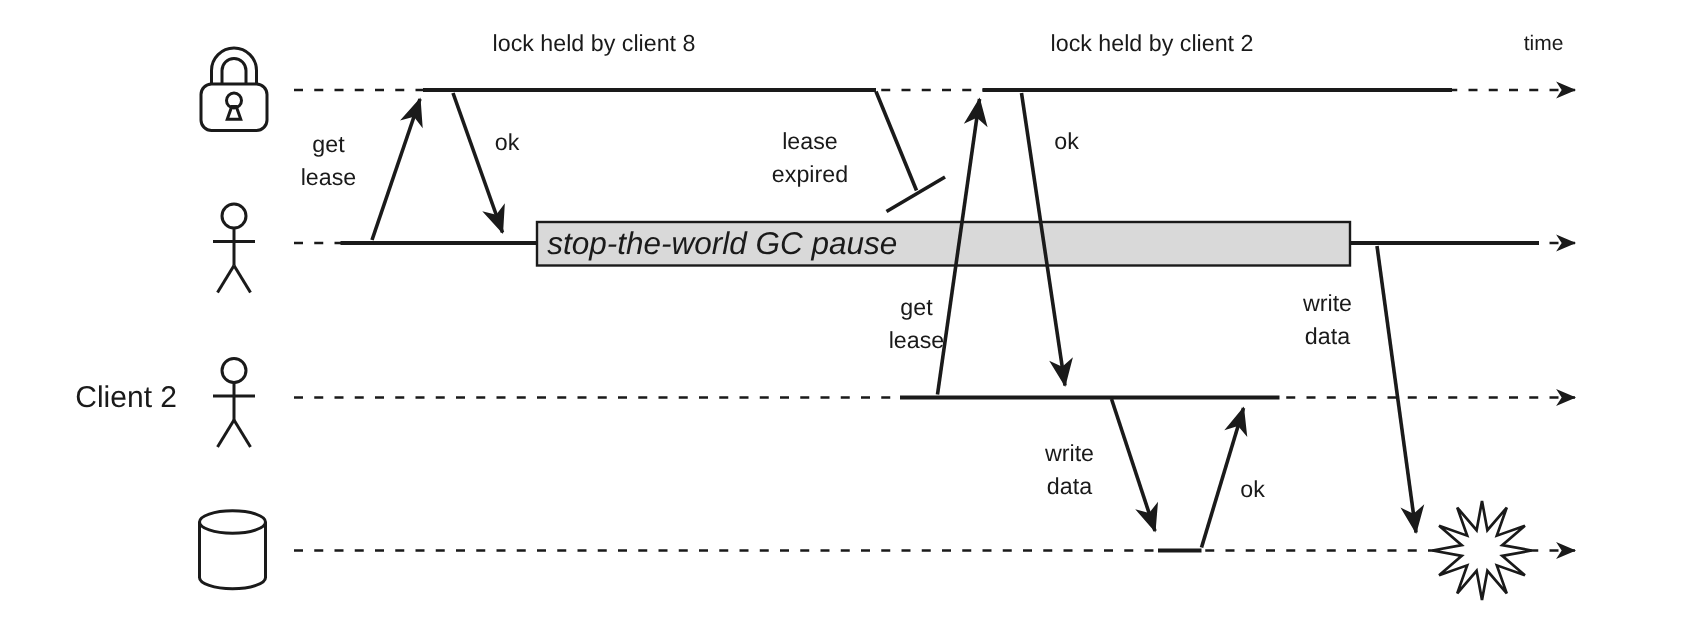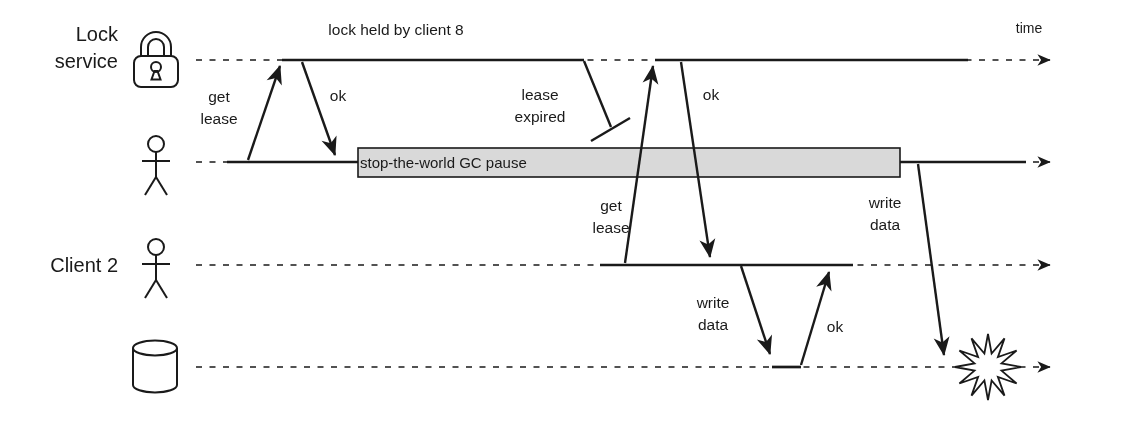--- a/index.html
+++ b/index.html
@@ -7,21 +7,21 @@
     position:relative;width:1135px;height:429px;background:#ffffff;
     font-family:"Liberation Sans", sans-serif;color:#1a1a1a;overflow:hidden;
   }
   .stage svg{position:absolute;left:0;top:0;}
   .lbl{position:absolute;white-space:pre-line;color:#1a1a1a;}
   .lane-label{font-size:20px;line-height:27px;text-align:right;}
   .anno{font-size:15.5px;line-height:22px;}
   .center{text-align:center;}
   .right{text-align:center;}
   .time-label{font-size:14px;text-align:center;}
-  .gc-text{font-size:15px;line-height:29px;text-align:left;}
+  .gc-text{font-size:21px;line-height:29px;text-align:center;font-style:italic;}
 </style>
 </head>
 <body>
 
 <div class="stage">
 
   <svg width="1135" height="429" viewBox="0 0 1135 429">
     <defs>
       <marker id="mArrow" viewBox="0 0 12 10" refX="11" refY="5" markerWidth="21" markerHeight="17" markerUnits="userSpaceOnUse" orient="auto">
         <path d="M0.5,0.3 L11.6,5 L0.5,9.7 L3.6,5 Z" fill="#1a1a1a"></path>
@@ -89,27 +89,26 @@
       <line x1="156" y1="280" x2="145" y2="298"></line>
       <line x1="156" y1="280" x2="167" y2="298"></line>
     </g>
 
     <g stroke="#1a1a1a" stroke-width="2" fill="none">
       <path d="M133,348 v37 a22,7.5 0 0 0 44,0 v-37" fill="#ffffff"></path>
       <ellipse cx="155" cy="348" rx="22" ry="7.5" fill="#ffffff"></ellipse>
     </g>
   </svg>
 
-  <div class="lbl lane-label" style="left:8px;top:21px;width:110px;">Lock
-service</div>
   <div class="lbl lane-label" style="left:8px;top:252px;width:110px;">Client 2</div>
 
   <div class="lbl time-label" style="left:994px;top:20px;width:70px;">time</div>
 
   <div class="lbl anno center" style="left:296px;top:19px;width:200px;">lock held by client 8</div>
+  <div class="lbl anno center" style="left:668px;top:19px;width:200px;">lock held by client 2</div>
 
   <div class="lbl gc-text" style="left:360px;top:148px;width:243px;">stop-the-world GC pause</div>
 
   <div class="lbl anno right" style="left:190px;top:86px;width:58px;">get
 lease</div>
   <div class="lbl anno center" style="left:318px;top:85px;width:40px;">ok</div>
   <div class="lbl anno right" style="left:490px;top:84px;width:100px;">lease
 expired</div>
   <div class="lbl anno right" style="left:582px;top:195px;width:58px;">get
 lease</div>

